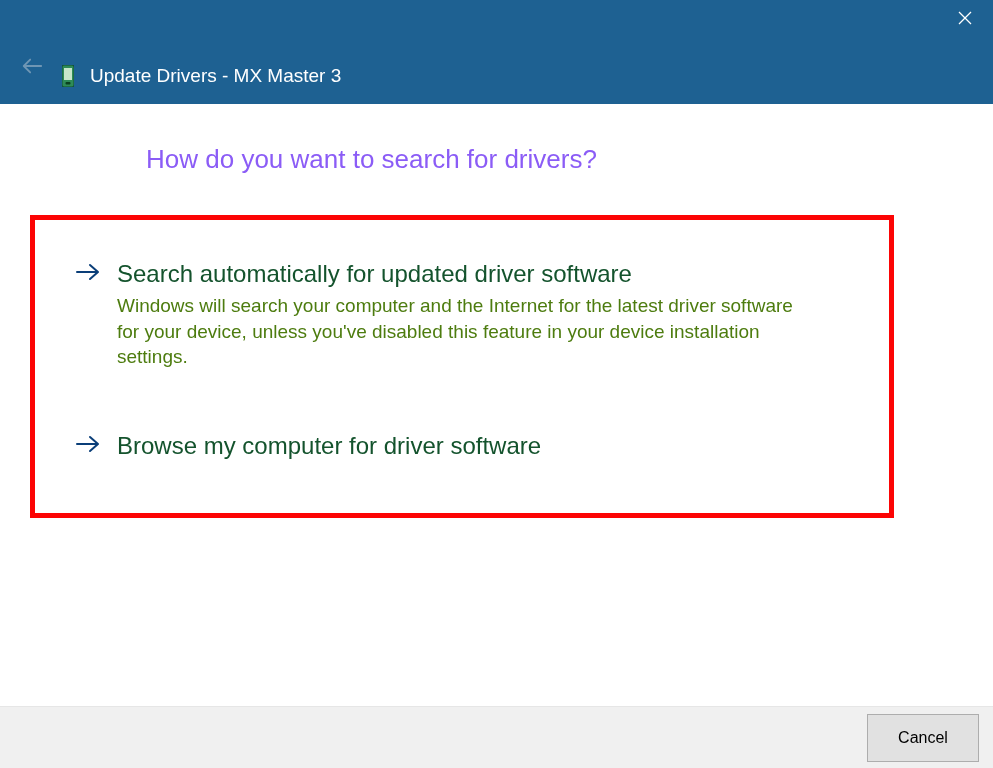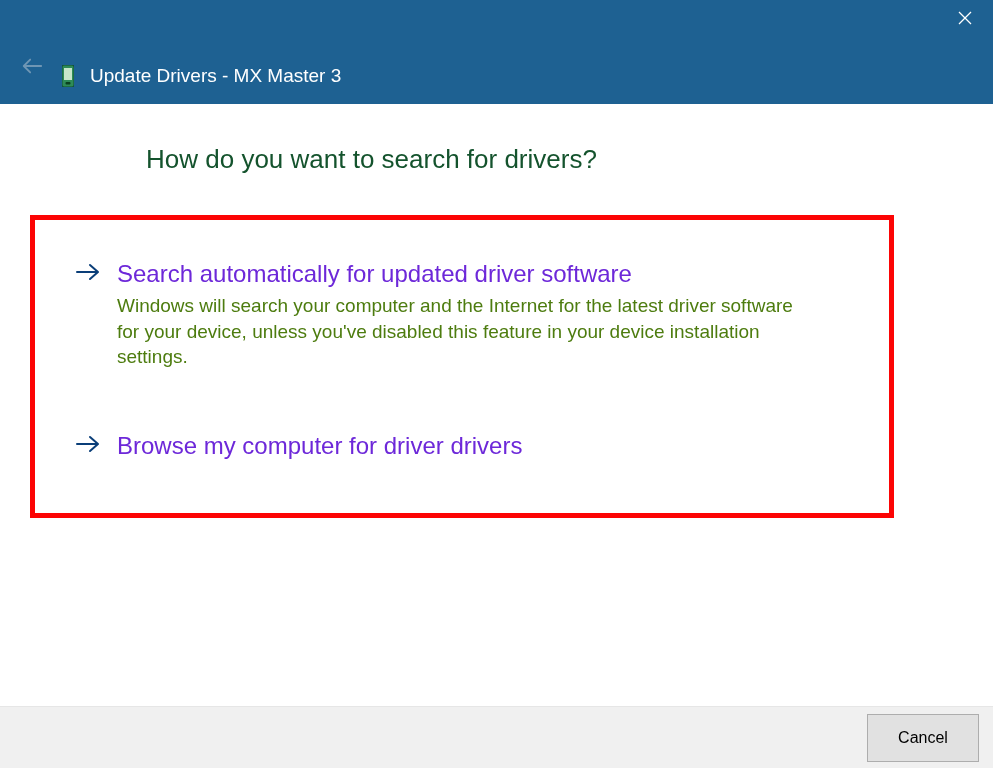--- a/index.html
+++ b/index.html
@@ -63,21 +63,21 @@
     }
     .title-text {
       color: #ffffff;
       font-size: 19px;
       font-weight: 400;
     }
     .content {
       padding: 40px 0 0 0;
     }
     .heading {
-      color: #14532d;
+      color: #8b5cf6;
       font-size: 26px;
       font-weight: 400;
       padding-left: 146px;
       margin-bottom: 40px;
     }
     .options-box {
       margin-left: 30px;
       width: 864px;
       border: 5px solid #fc0404;
       padding: 38px 40px 48px 40px;
@@ -92,21 +92,21 @@
     .option-arrow {
       width: 28px;
       flex-shrink: 0;
       margin-right: 14px;
       margin-top: 4px;
       color: #0a3e78;
     }
     .option-arrow svg { width: 26px; height: 20px; }
     .option-body { flex: 1; }
     .option-title {
-      color: #6d28d9;
+      color: #14532d;
       font-size: 24px;
       font-weight: 400;
       line-height: 1.3;
       margin-bottom: 4px;
     }
     .option-desc {
       color: #4d7c0f;
       font-size: 19px;
       font-weight: 400;
       line-height: 1.35;
@@ -190,21 +190,21 @@
     </div>
 
     <div class="option">
       <span class="option-arrow">
         <svg viewBox="0 0 26 20" stroke="currentColor" stroke-width="2" fill="none" stroke-linecap="round" stroke-linejoin="round">
           <line x1="2" y1="10" x2="22" y2="10"></line>
           <polyline points="15,3 23,10 15,17"></polyline>
         </svg>
       </span>
       <div class="option-body">
-        <div class="option-title">Browse my computer for driver drivers</div>
+        <div class="option-title">Browse my computer for driver software</div>
       </div>
     </div>
 
   </div>
 </div>
 
 <div class="footer">
   <button class="cancel-btn">Cancel</button>
 </div>
 

